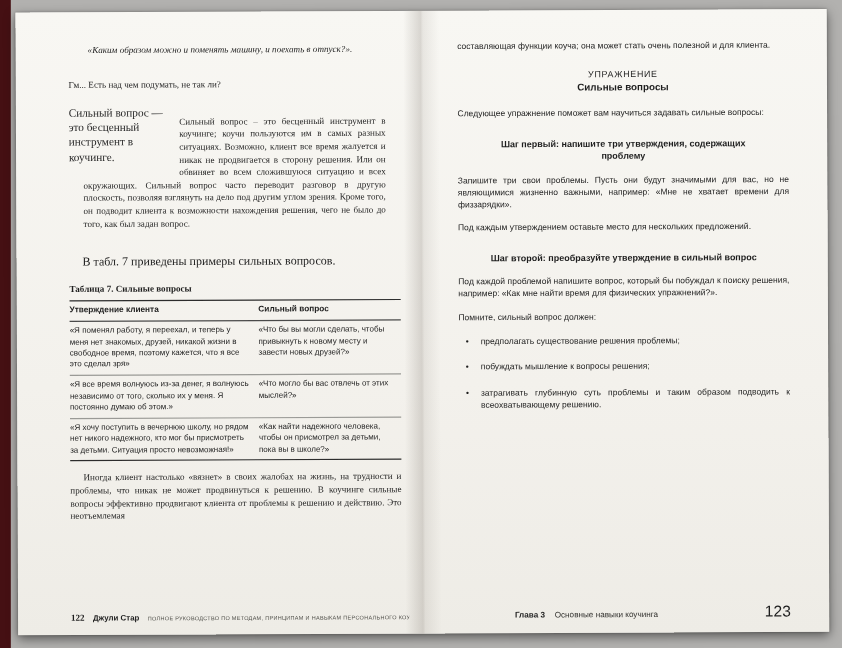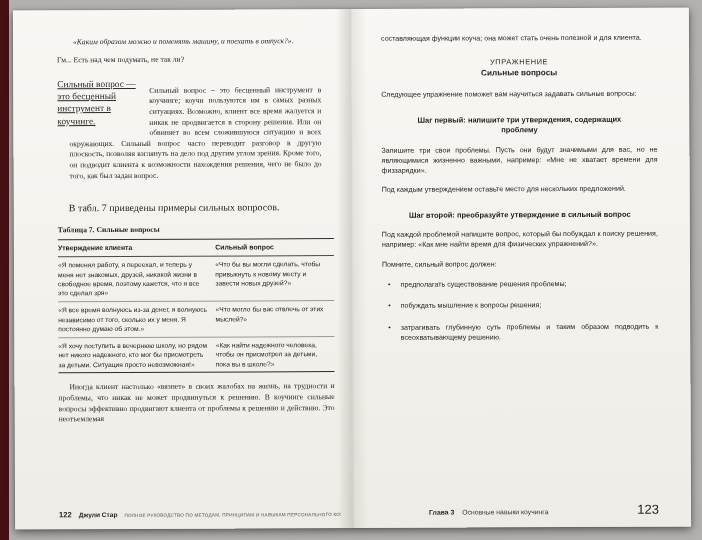--- a/index.html
+++ b/index.html
@@ -11,37 +11,37 @@
           box-shadow:0 3px 9px rgba(0,0,0,.5), 0 0 2px rgba(0,0,0,.3);
           display:flex;transform:rotate(-0.25deg);}
   .gutter{position:absolute;left:50%;top:0;width:30px;height:100%;transform:translateX(-50%);
           background:linear-gradient(to right, rgba(0,0,0,0) 0%, rgba(90,80,70,.20) 48%, rgba(90,80,70,.10) 55%, rgba(0,0,0,0) 100%);
           pointer-events:none;}
   .page{flex:1;position:relative;overflow:hidden;}
   .page.left{padding:27px 20px 26px 44px;}
   .page.right{padding:25px 32px 26px 28px;font-family:"Liberation Sans", sans-serif;}
 
   
-  .quote{font-style:italic;font-size:7.6px;line-height:1.4;margin:0 6px 7px 16px;text-align:justify;}
+  .quote{font-style:italic;font-size:7.6px;line-height:1.4;margin:0 6px 18px 16px;text-align:justify;}
   .hm{font-size:7.6px;margin:0 0 10px 0;}
   .lead-block{margin-bottom:8px;overflow:hidden;}
-  .pullquote{float:left;width:80px;margin:4px 12px 4px 0;font-size:9.4px;line-height:1.32;color:#2a2a2a;text-decoration:underline;}
+  .pullquote{float:left;width:80px;margin:4px 12px 4px 0;font-size:9.4px;line-height:1.32;color:#2a2a2a;}
   .body-par{font-size:7.6px;line-height:1.4;text-align:justify;margin:12px;}
   .tbl-note{font-size:10px;line-height:1.4;text-indent:11px;margin:0 0 10px 0;}
   .tbl-caption{font-weight:bold;font-size:7.6px;margin:0 0 5px 0;}
   .qtable{border-top:1.6px solid #2c2c2c;border-bottom:1.2px solid #2c2c2c;
           font-family:"Liberation Sans", sans-serif;font-size:6.7px;line-height:1.38;}
   .trow{display:grid;grid-template-columns:57% 43%;border-bottom:.6px solid #9a9a96;}
   .trow:last-child{border-bottom:none;}
   .thead{display:grid;grid-template-columns:57% 43%;border-bottom:1px solid #4a4a4a;}
   .th{font-weight:bold;padding:3px 8px 3px 0;font-size:6.9px;}
   .td{padding:3.5px 8px 3.5px 0;text-align:left;}
   .closing{font-size:7.6px;line-height:1.4;text-align:justify;text-indent:11px;margin:9px 0 8px 0;}
   .footer-left{position:absolute;left:44px;right:14px;bottom:10px;display:flex;align-items:baseline;gap:7px;white-space:nowrap;overflow:hidden;}
-  .pagenum{font-weight:bold;font-size:7.6px;font-family:Liberation Sans, sans-serif;}
+  .pagenum{font-weight:bold;font-size:7.6px;font-family:Liberation Serif, serif;}
   .author{font-weight:bold;font-size:6.6px;font-family:"Liberation Sans", sans-serif;}
   .running{font-size:4.6px;letter-spacing:.25px;color:#55544f;font-family:"Liberation Sans", sans-serif;}
 
   
   .r-par{font-size:7.1px;line-height:1.45;text-align:justify;margin:0 0 9px 0;}
   .ex-block{margin:14px 0 12px 0;text-align:center;}
   .ex-label{font-size:7.4px;letter-spacing:.6px;margin-bottom:2px;}
   .ex-title{font-size:8.2px;font-weight:bold;}
   .step-head{font-weight:bold;font-size:7.5px;line-height:1.4;text-align:center;margin:15px 22px 9px 22px;}
   .mb-lg{margin-bottom:12px;}

